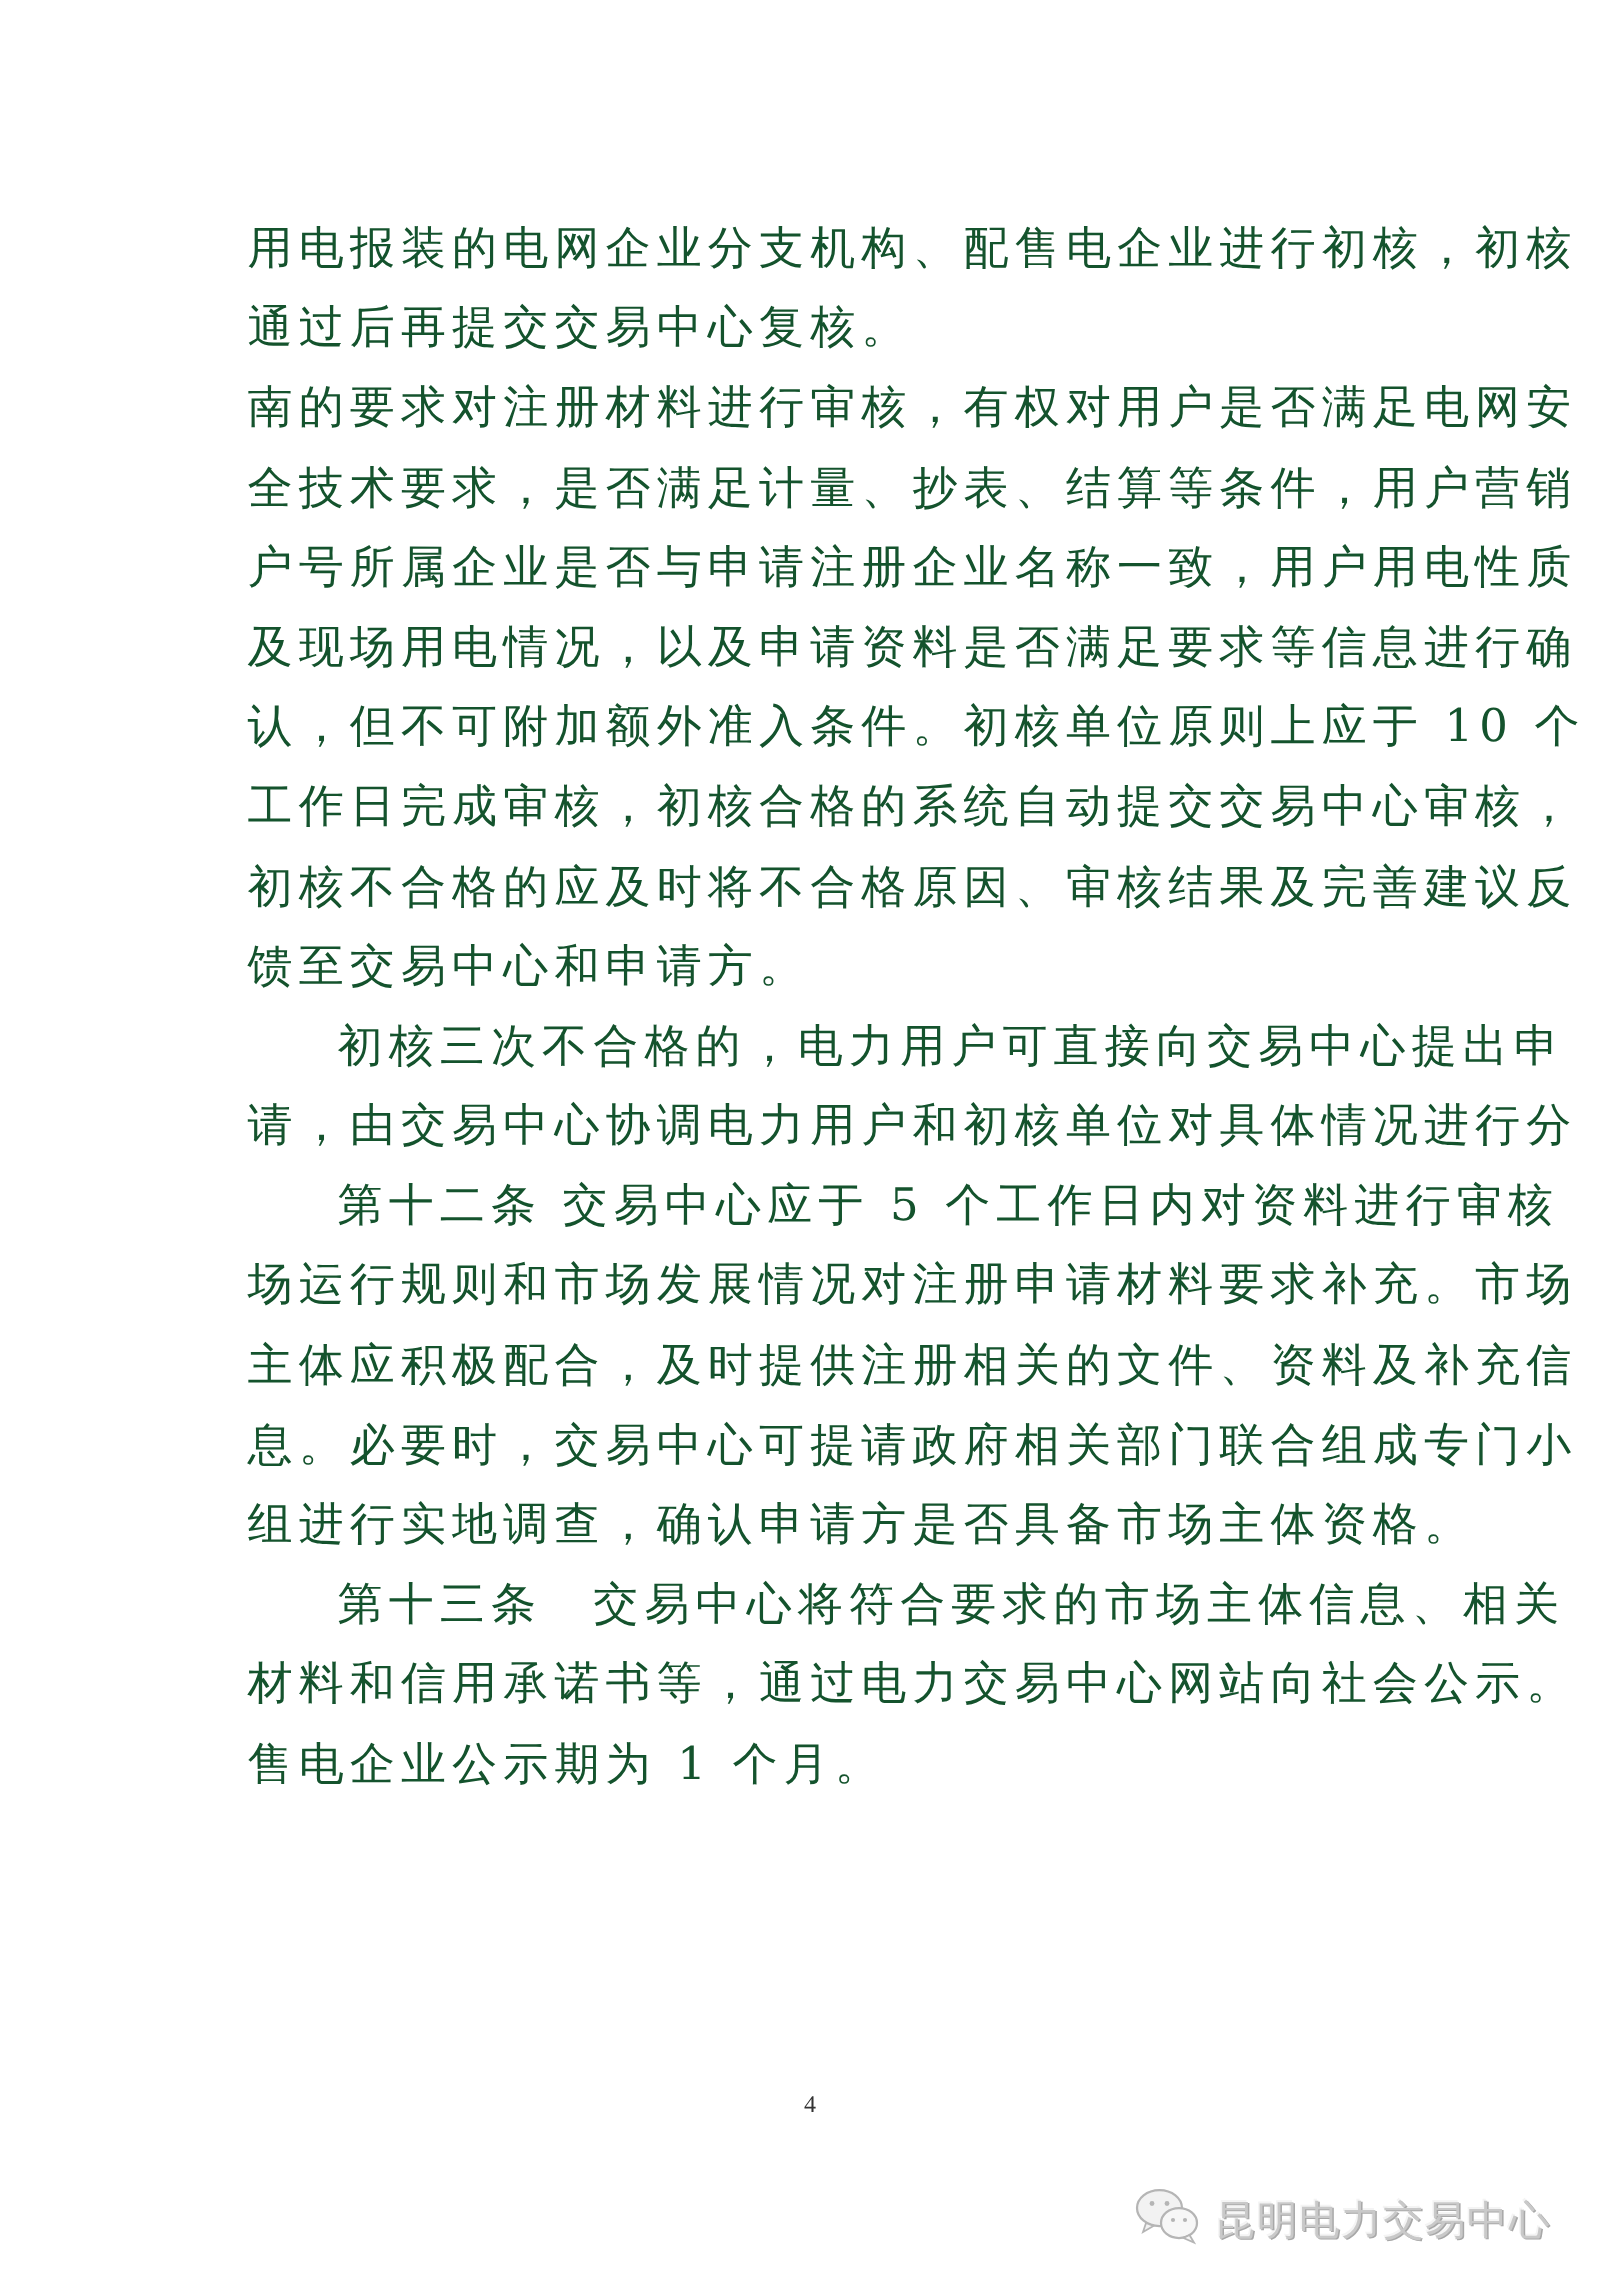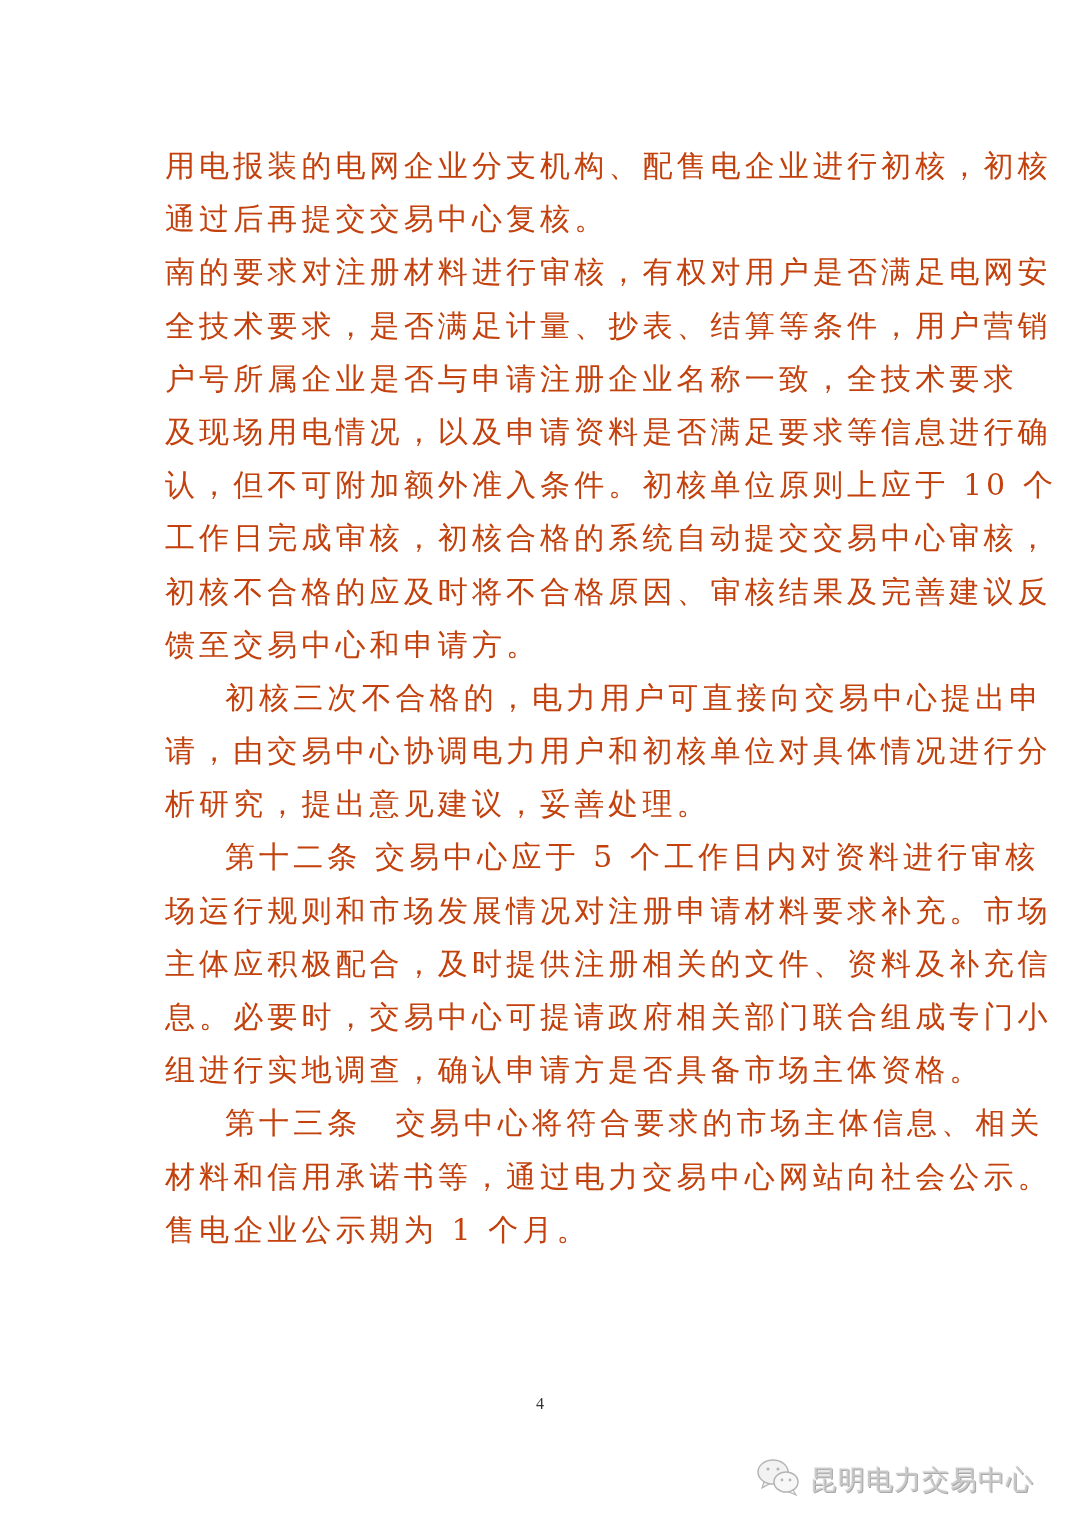--- a/index.html
+++ b/index.html
@@ -28,21 +28,21 @@
       top: 146px;
       width: 752px;
     }
     .line {
       height: 53.2px;
       line-height: 40px;
       font-size: 30px;
       letter-spacing: 4.1px;
       white-space: nowrap;
       overflow: visible;
-      color: #c2410c;
+      color: #14532d;
     }
     .line.indent {
       padding-left: 60px;
     }
     .page-number {
       position: absolute;
       left: 0;
       width: 1080px;
       top: 1395px;
       text-align: center;
@@ -71,29 +71,28 @@
   </style>
 </head>
 <body>
 
 <div class="page">
   <div class="body-text">
     <div class="line">用电报装的电网企业分支机构、配售电企业进行初核，初核</div>
     <div class="line">通过后再提交交易中心复核。</div>
     <div class="line">南的要求对注册材料进行审核，有权对用户是否满足电网安</div>
     <div class="line">全技术要求，是否满足计量、抄表、结算等条件，用户营销</div>
-    <div class="line">户号所属企业是否与申请注册企业名称一致，全技术要求</div>
+    <div class="line">户号所属企业是否与申请注册企业名称一致，用户用电性质</div>
     <div class="line">及现场用电情况，以及申请资料是否满足要求等信息进行确</div>
     <div class="line">认，但不可附加额外准入条件。初核单位原则上应于 10 个</div>
     <div class="line">工作日完成审核，初核合格的系统自动提交交易中心审核，</div>
     <div class="line">初核不合格的应及时将不合格原因、审核结果及完善建议反</div>
     <div class="line">馈至交易中心和申请方。</div>
     <div class="line indent">初核三次不合格的，电力用户可直接向交易中心提出申</div>
     <div class="line">请，由交易中心协调电力用户和初核单位对具体情况进行分</div>
-    <div class="line">析研究，提出意见建议，妥善处理。</div>
     <div class="line indent">第十二条 交易中心应于 5 个工作日内对资料进行审核</div>
     <div class="line">场运行规则和市场发展情况对注册申请材料要求补充。市场</div>
     <div class="line">主体应积极配合，及时提供注册相关的文件、资料及补充信</div>
     <div class="line">息。必要时，交易中心可提请政府相关部门联合组成专门小</div>
     <div class="line">组进行实地调查，确认申请方是否具备市场主体资格。</div>
     <div class="line indent">第十三条　交易中心将符合要求的市场主体信息、相关</div>
     <div class="line">材料和信用承诺书等，通过电力交易中心网站向社会公示。</div>
     <div class="line">售电企业公示期为 1 个月。</div>
   </div>
 

